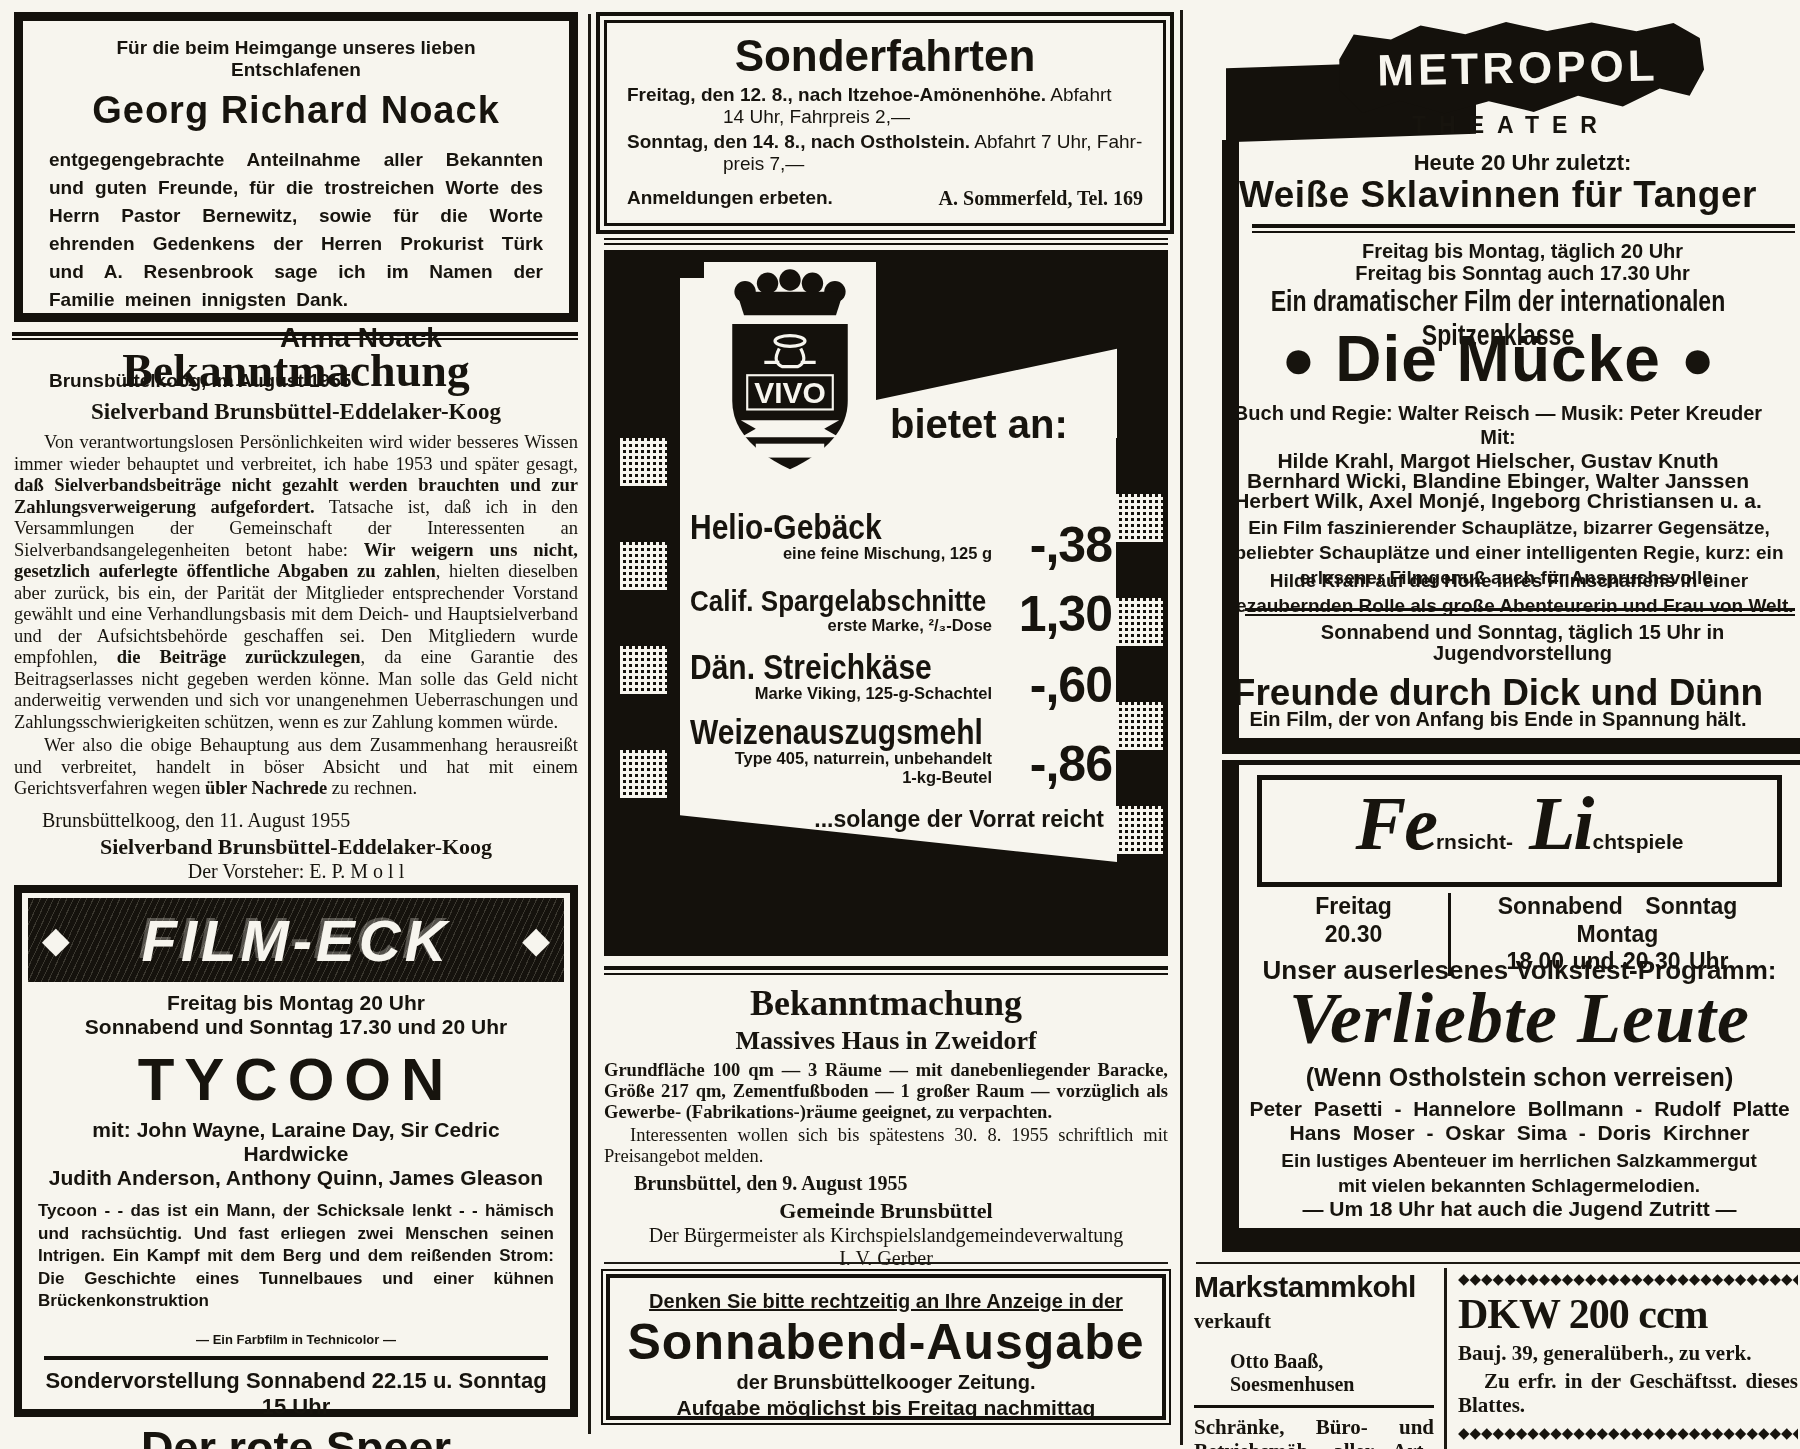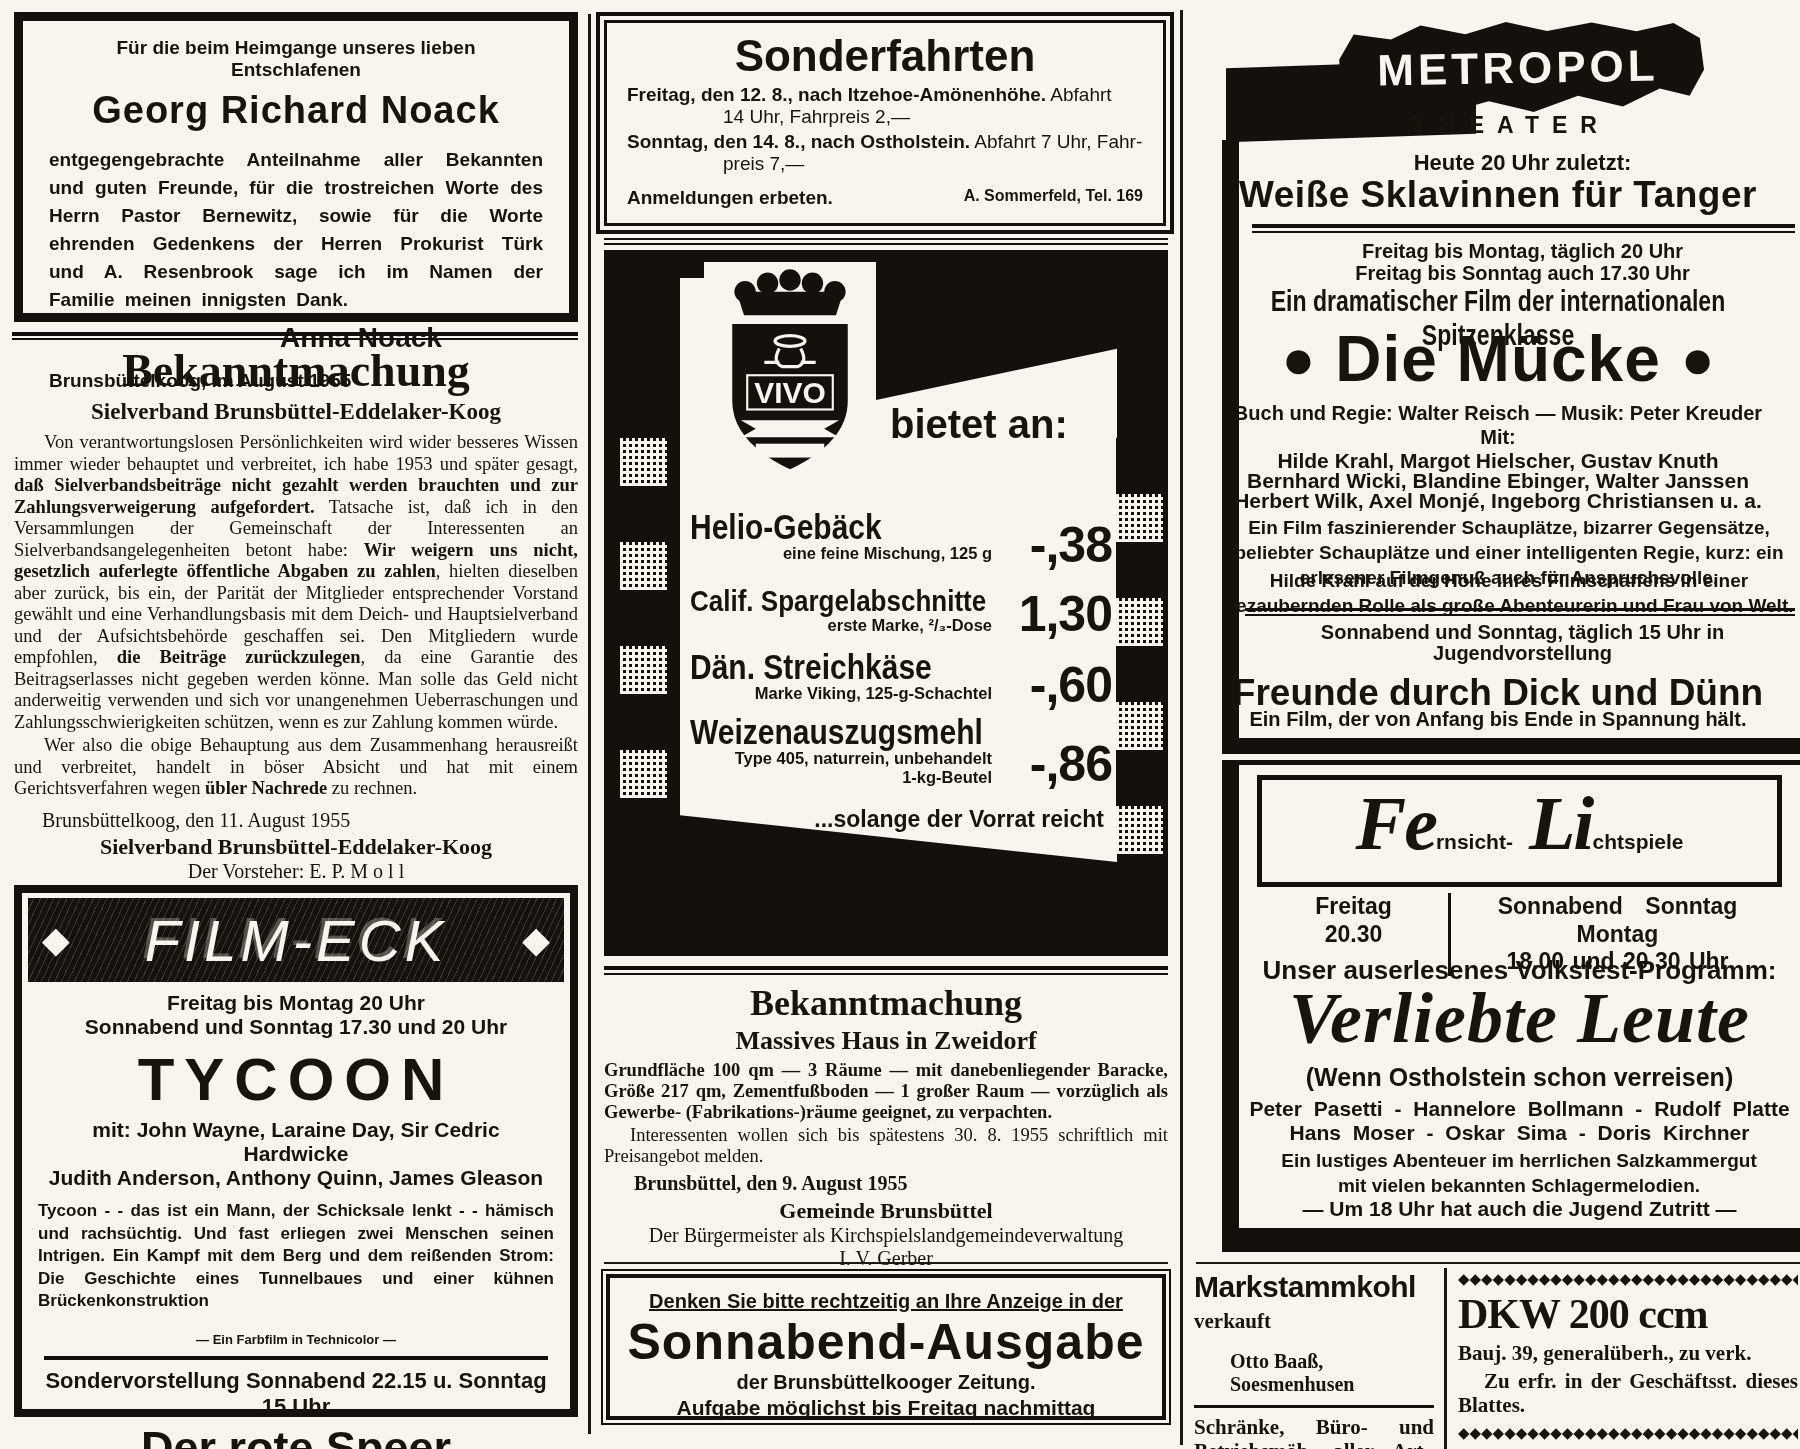--- a/index.html
+++ b/index.html
@@ -32,39 +32,39 @@
   .ann-org   { font-family:"Liberation Serif",serif; font-weight:700; font-size:22px; text-align:center; margin-top:2px; }
   .ann-signer{ font-family:"Liberation Serif",serif; font-size:20px; text-align:center; }
 
   
   .fe-box { border:8px solid #14110c; padding:0 16px; }
   .fe-banner {
     position:absolute; left:6px; top:5px; right:6px; height:84px;
     background:repeating-linear-gradient(115deg,#15120d 0 5px,#3a372f 5px 6px);
     display:flex; align-items:center; justify-content:space-between; padding:0 14px;
   }
-  .fe-banner-title { color:#f7f5ee; font-weight:400; font-style:italic; font-size:58px; letter-spacing:4px; text-shadow:-3px -3px 0 rgba(247,245,238,.28); }
+  .fe-banner-title { color:#f7f5ee; font-weight:700; font-style:italic; font-size:58px; letter-spacing:4px; text-shadow:-3px -3px 0 rgba(247,245,238,.28); }
   .fe-diamond { color:#f7f5ee; font-size:36px; }
   .fe-times { font-size:21px; font-weight:700; text-align:center; }
   .fe-tycoon { font-size:60px; font-weight:700; text-align:center; letter-spacing:10px; margin:6px 0 4px; }
   .fe-cast { font-size:21px; font-weight:700; text-align:center; }
   .fe-desc { font-size:17px; font-weight:700; text-align:justify; line-height:1.33; margin-top:10px; }
   .fe-tech { font-size:13px; font-weight:700; text-align:center; margin-top:19px; }
   .fe-div { height:4px; background:#14110c; margin:9px 6px 8px; }
   .fe-special { font-size:22px; font-weight:700; text-align:center; }
   .fe-speer { font-size:45px; font-weight:700; text-align:center; margin-top:2px; }
 
   
   .sf-box { border:3px solid #14110c; outline:4px solid #14110c; outline-offset:4px; padding:8px 20px; }
   .sf-title { font-size:44px; font-weight:700; text-align:center; }
   .sf-line { font-size:19px; margin-top:3px; }
   .sf-cont { font-size:19px; padding-left:96px; }
   .sf-row { display:flex; justify-content:space-between; margin-top:12px; }
   .sf-note { font-size:19px; font-weight:700; }
-  .sf-contact { font-size:16px; font-weight:700; }
+  .sf-contact { font-size:20px; font-weight:700;font-family:Liberation Serif, serif; }
 
   
   .vivo { background:#14110c; }
   .vivo-panel { position:absolute; left:76px; top:28px; width:437px; height:584px; background:#f7f5ee;
     clip-path:polygon(0 0,100% 0,100% 100%,0 92%); }
   .vivo-wedge { position:absolute; left:272px; top:28px; width:241px; height:122px; background:#14110c;
     clip-path:polygon(0 0,100% 0,100% 58%,0 100%); }
   .vivo-patch { position:absolute; left:100px; top:12px; width:172px; height:252px; background:#f7f5ee; }
   .stripe { position:absolute; width:47px; display:flex; flex-direction:column; }
   .stripe .sd { flex:0 0 56px; background:#14110c; }

